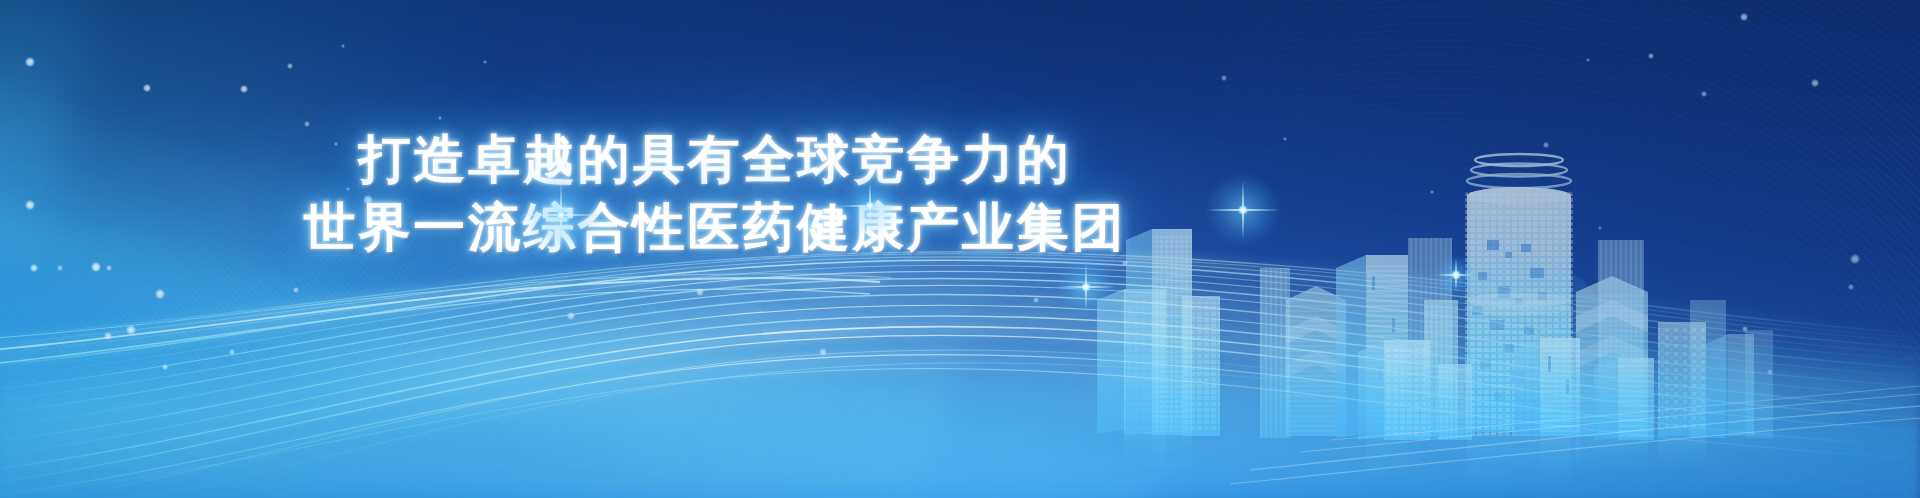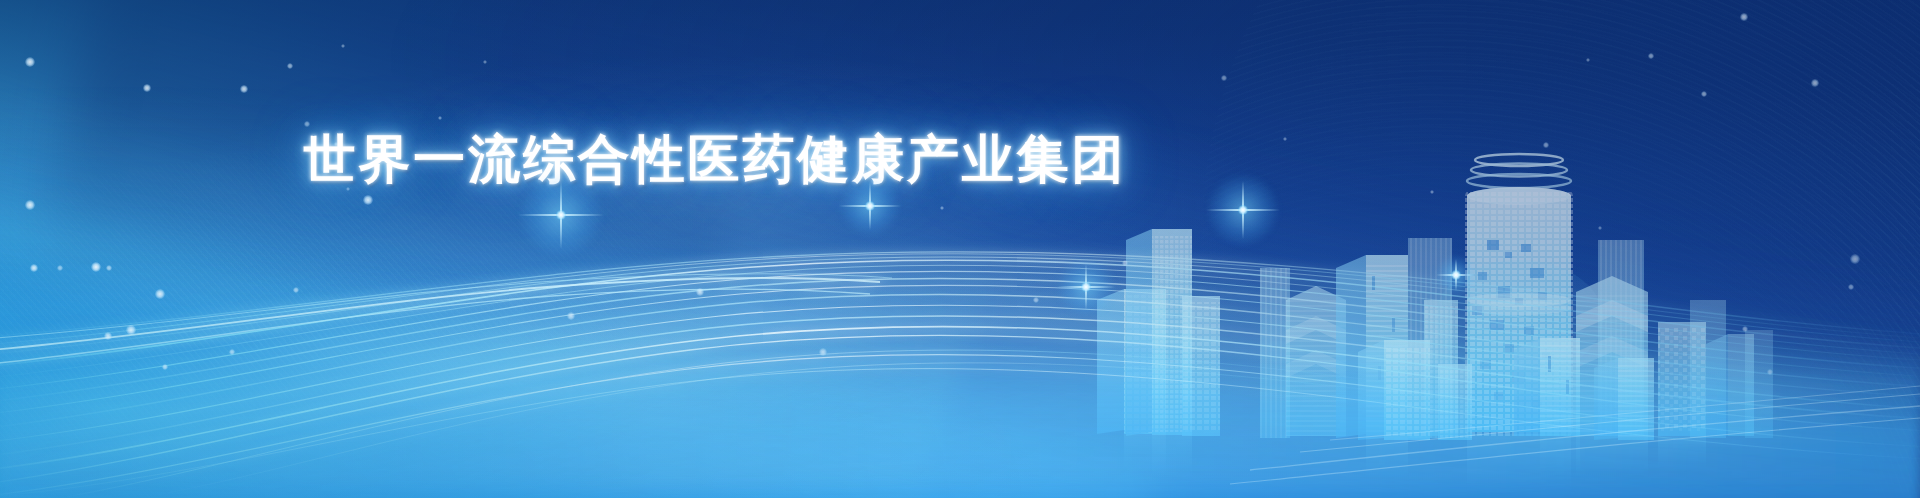--- a/index.html
+++ b/index.html
@@ -566,20 +566,21 @@
       <div class="particle" style="left: 1740.4px; top: 13.4px; width: 7.2px; height: 7.2px; opacity: 0.62;"></div>
       <div class="particle" style="left: 1741.8px; top: 325.8px; width: 6.4px; height: 6.4px; opacity: 0.46;"></div>
       <div class="particle" style="left: 1811.2px; top: 79.2px; width: 7.6px; height: 7.6px; opacity: 0.58;"></div>
       <div class="particle" style="left: 1850.4px; top: 254.4px; width: 9.2px; height: 9.2px; opacity: 0.52;"></div>
       <div class="particle" style="left: 1847.6px; top: 283.6px; width: 6.8px; height: 6.8px; opacity: 0.44;"></div>
       <div class="particle" style="left: 1767px; top: 369px; width: 6px; height: 6px; opacity: 0.36;"></div>
       <div class="particle" style="left: 1598px; top: 226px; width: 4px; height: 4px; opacity: 0.38;"></div>
     </div>
 
   <div id="headline">
+    <span class="hl-line" id="hl-line-1">打造卓越的具有全球竞争力的</span>
     <span class="hl-line" id="hl-line-2">世界一流综合性医药健康产业集团</span>
   </div>
 
   <div class="layer" id="sparkles">
       <div class="sparkle" style="left: 518px; top: 172px; width: 86px; height: 86px;">
         <div class="glow" style="width: 81.7px; height: 81.7px; margin-left: -40.85px; margin-top: -40.85px;"></div>
         <div class="ray h" style="width: 86px; margin-left: -43px; margin-top: -1px;"></div>
         <div class="ray v" style="height: 67.08px; margin-top: -33.54px; margin-left: -1px;"></div>
         <div class="core"></div>
       </div>

